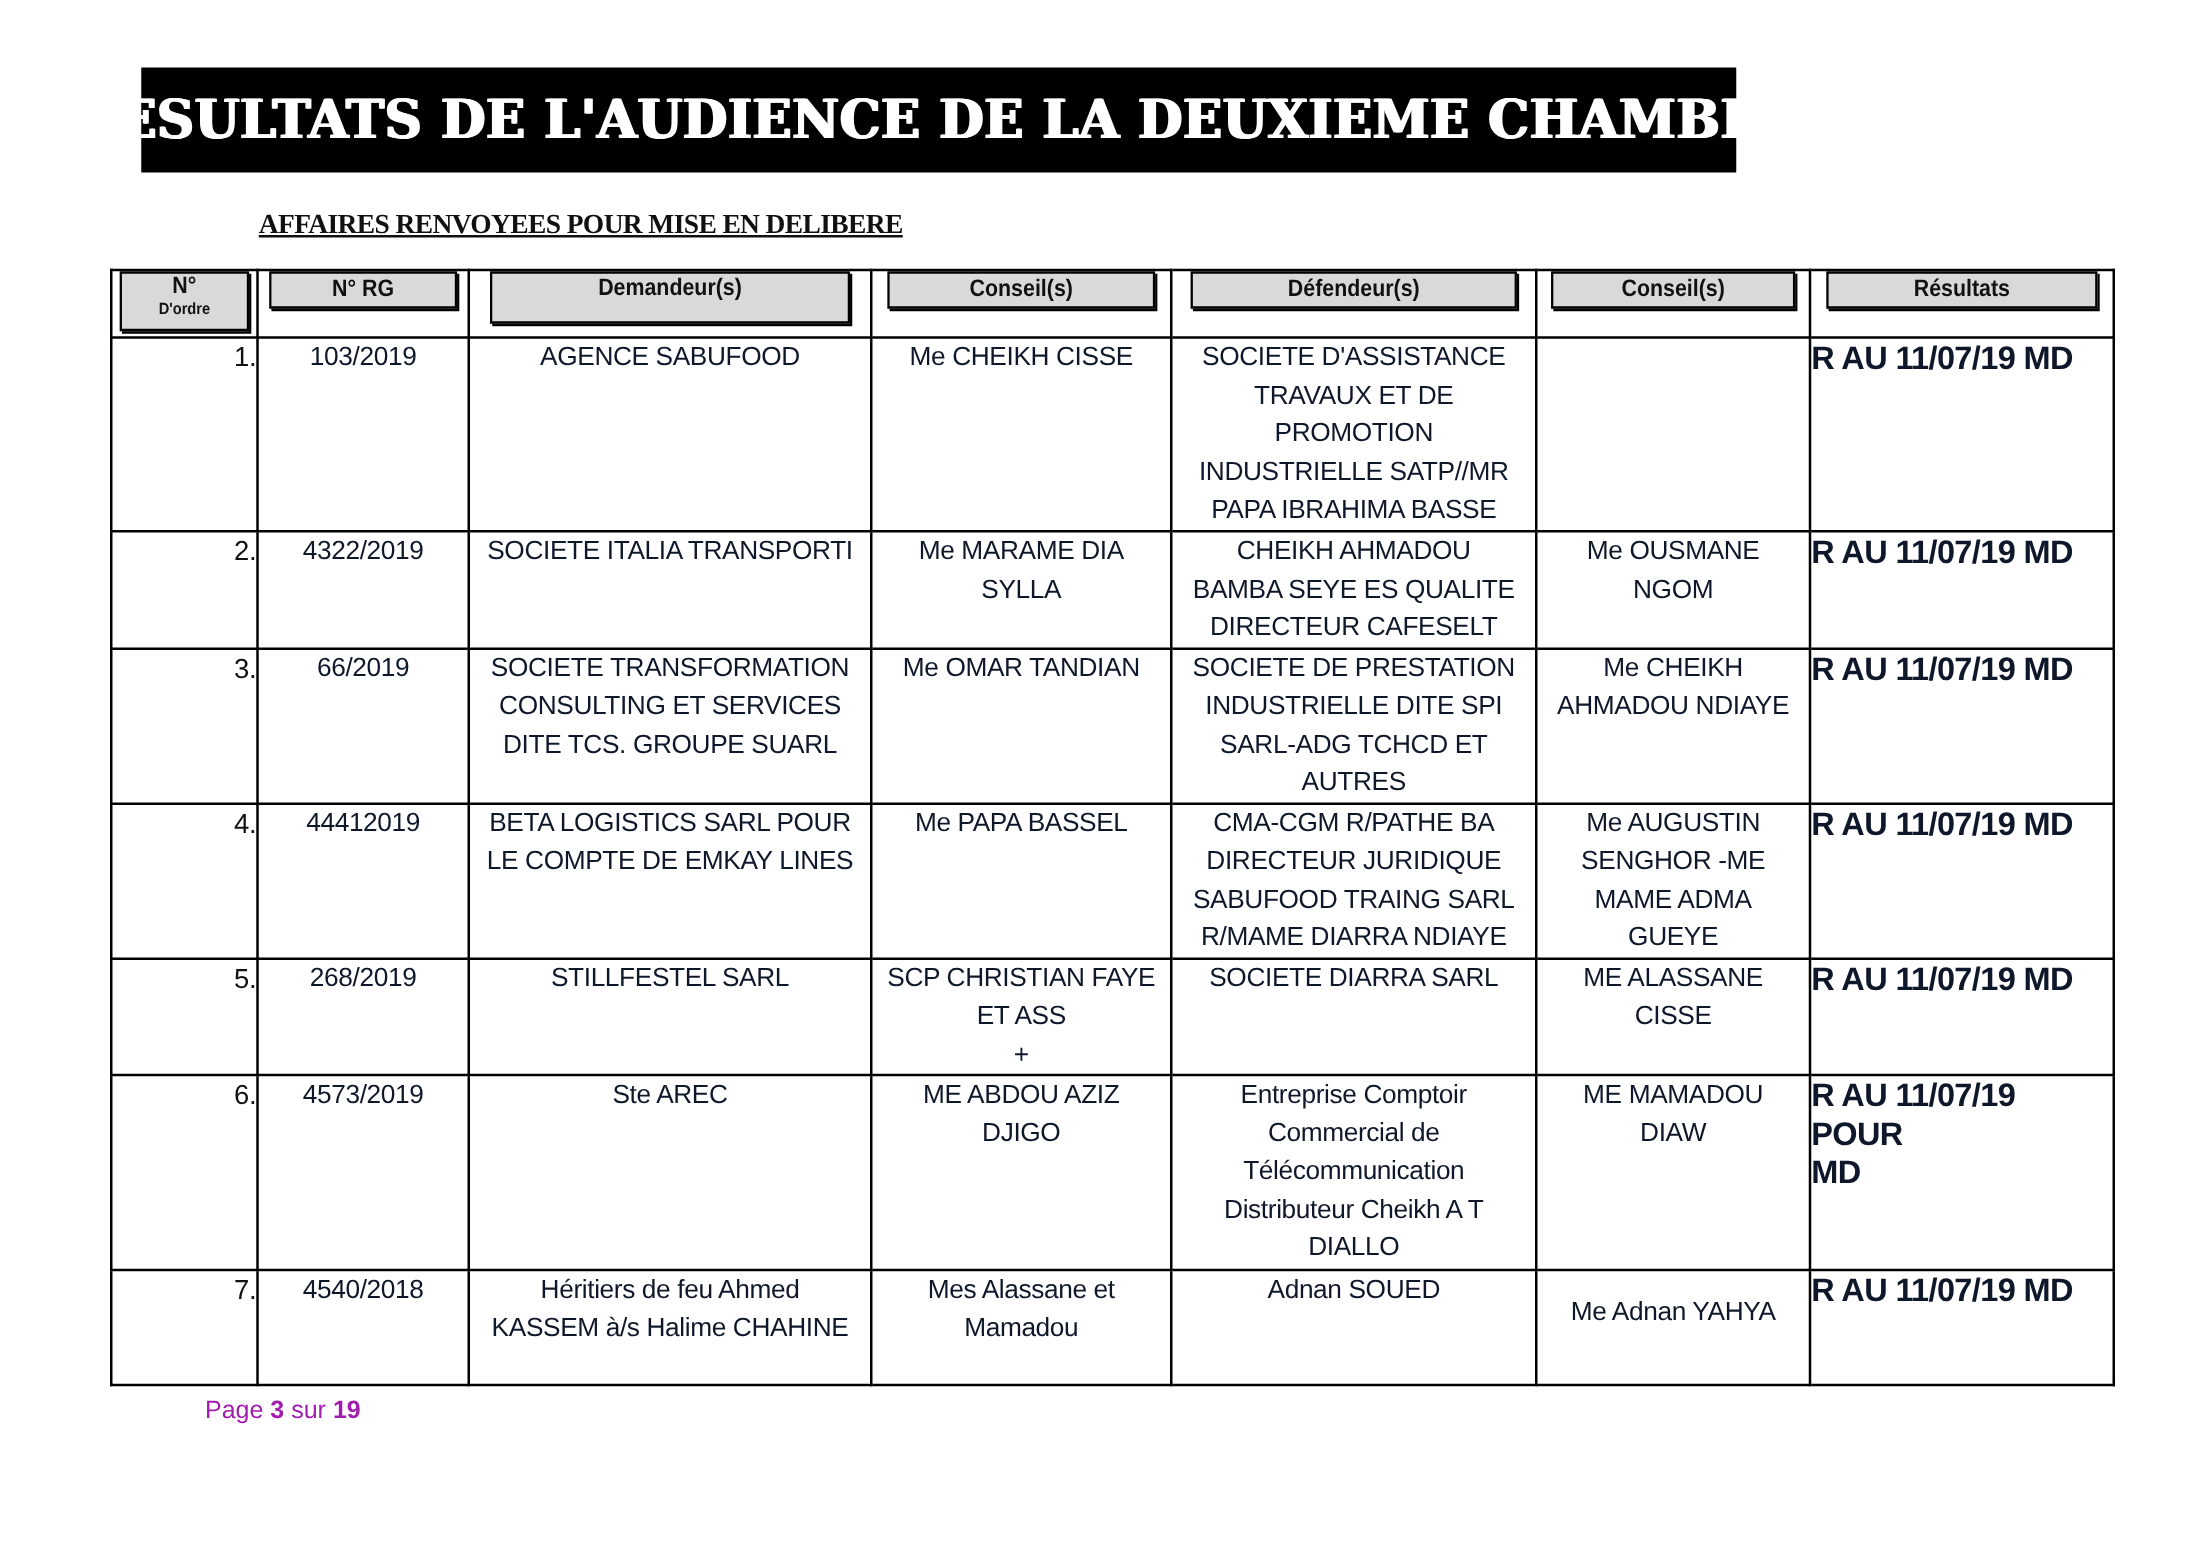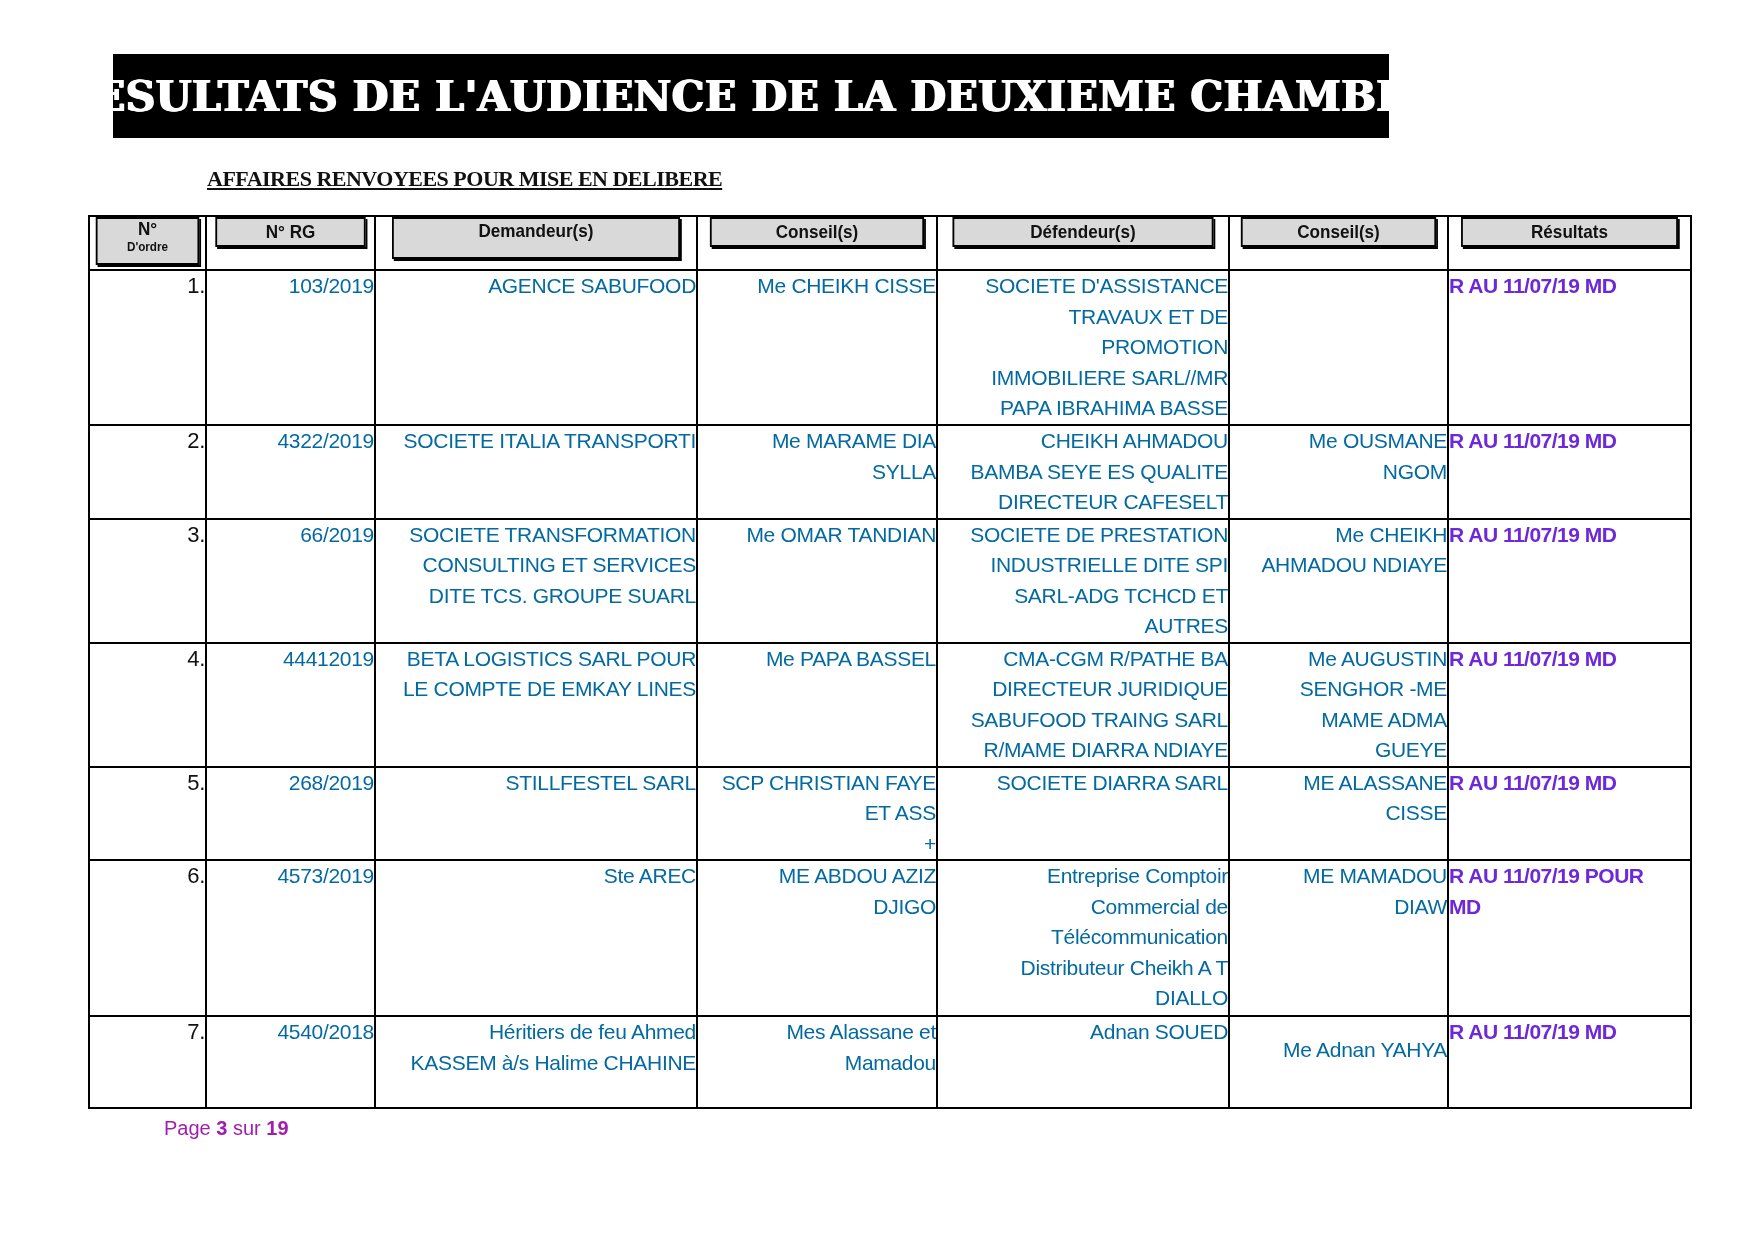--- a/index.html
+++ b/index.html
@@ -7,24 +7,24 @@
   .banner { position: absolute; left: 113px; top: 54px; width: 1276px; height: 84px; background: #000; display: flex; align-items: center; justify-content: center; }
   .banner-title { color: #fff; font-family: "DejaVu Serif", serif; font-weight: bold; font-size: 41px; letter-spacing: 0.5px; transform: scaleY(1.05); white-space: nowrap; text-shadow: 1px 0 0 #fff, -1px 0 0 #fff; }
   .subtitle { position: absolute; left: 163px; top: 166px; font-family: "Liberation Serif", serif; font-weight: bold; font-size: 22px; text-decoration: underline; letter-spacing: -0.5px; white-space: nowrap; margin-left: 44px; }
   table.results { position: absolute; left: 88px; top: 215px; width: 1602px; border-collapse: collapse; table-layout: fixed; }
   table.results td, table.results th { border: 2px solid #000; padding: 0; vertical-align: top; }
   th.hcell { height: 52px; font-weight: normal; vertical-align: middle; padding: 0 6px; }
   .hbox { background: #d9d9d9; border: 2px solid #000; box-shadow: 2px 2px 0 #000; font-family: "Liberation Sans", sans-serif; font-weight: bold; font-size: 19px; text-align: center; line-height: 26px; height: 26px; transform: scaleX(0.9); }
   .hbox.tall { height: 38px; line-height: 24px; }
   .hbox.order { height: 44px; line-height: 20px; font-size: 19px; }
   .hbox.order .sub { display: block; font-size: 13px; line-height: 16px; }
-  td.cell { font-family: "Liberation Sans", sans-serif; font-size: 21px; line-height: 30.5px; text-align: right; color: #0369a1; padding-top: 3px; letter-spacing: -0.3px; }
+  td.cell { font-family: "Liberation Sans", sans-serif; font-size: 21px; line-height: 30.5px; text-align: center; color: #0f172a; padding-top: 3px; letter-spacing: -0.3px; }
   td.num { text-align: right; vertical-align: middle; padding-right: 28px; font-size: 22px; color: #111; }
   td.mid { vertical-align: middle; }
-  td.result { text-align: left; padding-left: 10px; font-size: 21px; color: #6d28d9; font-weight: bold; letter-spacing: -0.5px; margin-left: 16px; }
+  td.result { text-align: left; padding-left: 10px; font-size: 26px; color: #0f172a; font-weight: bold; letter-spacing: -0.5px; margin-left: 16px; }
   .line { display: block; }
   .footer { position: absolute; left: 164px; top: 1117px; font-family: "Liberation Sans", sans-serif; font-size: 20px; color: #a21caf; }
   .footer b { font-weight: bold; }
 </style>
 </head>
 <body>
 
 <div class="banner">
   <span class="banner-title">RESULTATS DE L'AUDIENCE DE LA DEUXIEME CHAMBRE</span>
 </div>
@@ -74,21 +74,21 @@
       <td class="cell">
           <span class="line">AGENCE SABUFOOD</span>
         </td>
       <td class="cell">
           <span class="line">Me CHEIKH CISSE</span>
         </td>
       <td class="cell">
         <span class="line">SOCIETE D'ASSISTANCE</span>
         <span class="line">TRAVAUX ET DE</span>
         <span class="line">PROMOTION</span>
-        <span class="line">IMMOBILIERE SARL//MR</span>
+        <span class="line">INDUSTRIELLE SATP//MR</span>
         <span class="line">PAPA IBRAHIMA BASSE</span>
       </td>
       <td class="cell"></td>
       <td class="cell result">
           <span class="line">R AU 11/07/19 MD</span>
         </td>
     </tr>
 
     <tr style="height:93px">
       <td class="cell num">2.</td>

